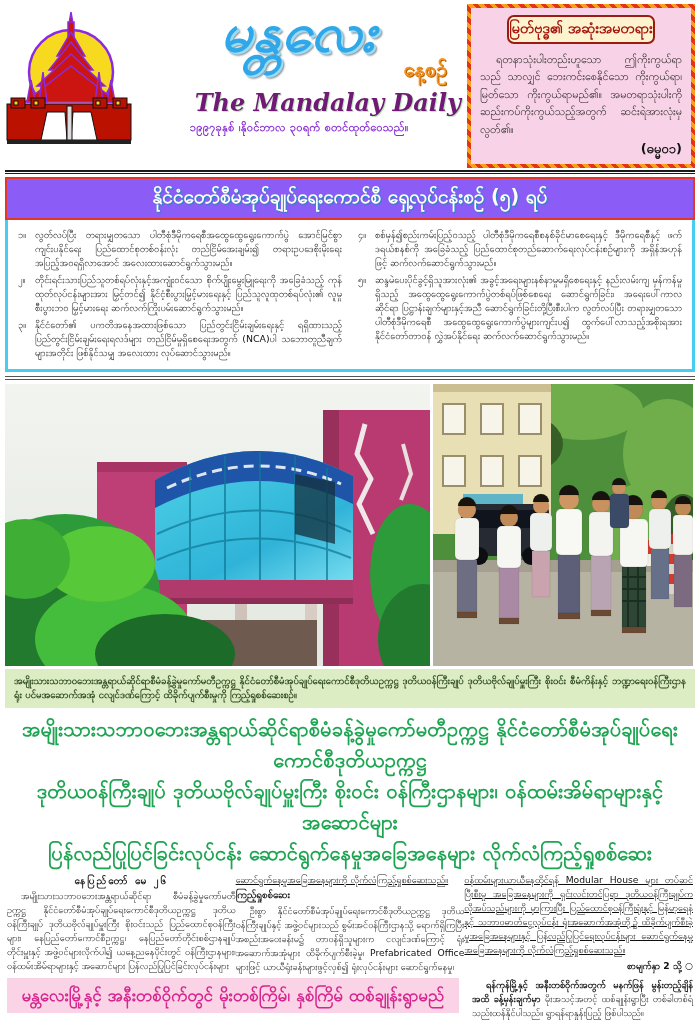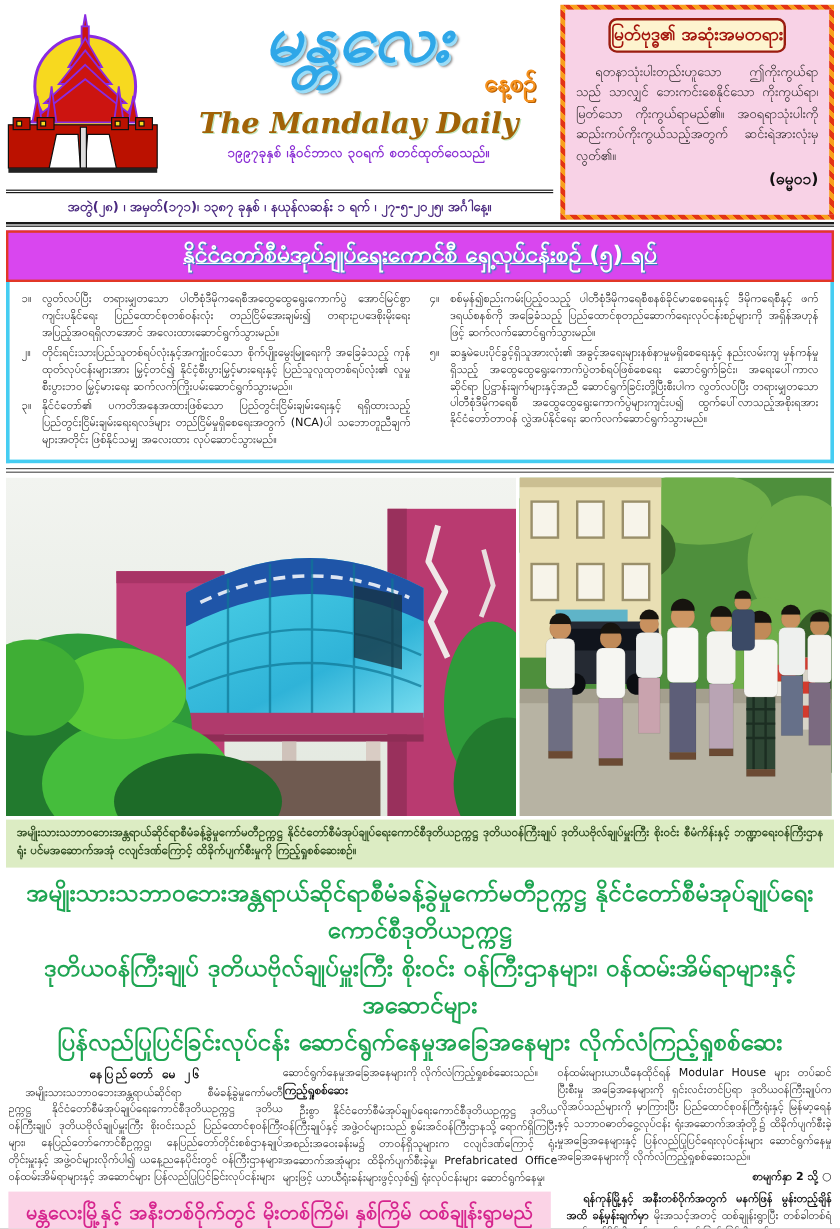--- a/index.html
+++ b/index.html
@@ -20,21 +20,21 @@
     font-size:54px; font-weight:bold; color:#2fa7e8; letter-spacing:1px;
     text-shadow:2px 2px 0 #9adcf7, 3px 3px 2px #888; line-height:1.0;
     font-style:italic; transform:skewX(-4deg);
   }
   .paper-subtitle {
     font-size:20px; font-weight:bold; color:#f6921e; text-align:right;
     padding-right:14px; text-shadow:1px 1px 0 #b95f00; margin-top:-4px;
   }
   .paper-title-en {
     font-family:"DejaVu Serif", serif; font-style:italic; font-weight:bold;
-    font-size:24px; color:#a16207; text-shadow:1px 1px 0 #bfe6bf; margin-top:2px;
+    font-size:24px; color:#701a75; text-shadow:1px 1px 0 #bfe6bf; margin-top:2px;text-align:right;
   }
   .established {
     font-size:11px; font-weight:bold; color:#8a2fd4; margin-top:3px; letter-spacing:.3px;
   }
   .issue-band {
     margin-top:6px; border-top:3px double #1a1a1a; border-bottom:0;
     padding:4px 0 2px 0; text-align:center;
     font-size:11px; font-weight:bold; color:#4b2a80;
   }
   .full-rule { border-top:2px solid #1a1a1a; border-bottom:1px solid #1a1a1a; height:4px; margin:2px 0 3px 0; }
@@ -50,23 +50,23 @@
     color:#a3140c; font-weight:bold; font-size:14.5px; padding:2px 0; text-align:center;
   }
   .quote-body {
     margin-top:7px; font-size:10.8px; line-height:1.62; color:#1c1c1c;
     text-align:justify; text-indent:16px;
   }
   .quote-attrib { text-align:right; font-weight:bold; font-size:13px; color:#111; margin-top:2px; }
 
   
   .lead-bar {
-    margin-top:3px; border:2px solid #e23727; background:#d946ef;
+    margin-top:3px; border:2px solid #e23727; background:#8b5cf6;
     color:#ffffff; font-weight:bold; font-size:19px; text-align:center;
-    padding:5px 4px 6px 4px; text-shadow:1px 1px 1px #1590b5;text-decoration:underline;
+    padding:5px 4px 6px 4px; text-shadow:1px 1px 1px #1590b5;
   }
 
   
   .points-box {
     border:3px solid #45cdf2; border-top:0; padding:8px 10px 6px 10px;
     display:grid; grid-template-columns:1fr 1fr; column-gap:16px;
     font-size:9.4px; line-height:1.48; color:#111; text-align:justify;
   }
   .pt { display:flex; margin-bottom:3px; }
   .pt-num { width:17px; flex:0 0 17px; }
@@ -88,21 +88,21 @@
     font-size:20px; line-height:1.55; letter-spacing:.2px;
   }
 
   
   .article { display:grid; grid-template-columns:1fr 1fr 1fr; 
     font-size:9.2px; line-height:1.52; color:#111; text-align:justify; margin:2px 2px; }
   .dateline { text-align:center; font-weight:bold; font-size:10px; letter-spacing:2px; margin-bottom:1px; }
   .subhead { font-weight:bold; font-size:9.8px; margin:1px 0; }
   .cont { text-align:right; font-weight:bold; margin-top:2px; }
   .article p, .wcol p { text-indent:14px; }
-  .article p.noindent { text-indent:0; }
+  .article p.noindent { text-indent:0;text-decoration:underline; }
 
   
   .weather { display:grid; grid-template-columns:452px 1fr; column-gap:13px; margin:4px 2px 0 2px;
     font-size:9.2px; line-height:1.52; color:#111; text-align:justify; }
   .pink-banner {
     background:#fbd3e6; color:#d6258e; font-weight:bold; font-size:16.5px;
     text-align:center; padding:5px 4px; margin-bottom:4px; letter-spacing:.2px;
   }
   b.lead { font-weight:bold; }
 </style>
@@ -150,26 +150,25 @@
             <rect x="2" y="130" width="124" height="4" fill="#222"></rect>
           </svg>
         </div>
         <div class="title-stack">
           <div class="paper-title">မန္တလေး</div>
           <div class="paper-subtitle">နေ့စဉ်</div>
           <div class="paper-title-en">The Mandalay Daily</div>
           <div class="established">၁၉၉၇ခုနှစ် ၊နိုဝင်ဘာလ ၃ဝရက် စတင်ထုတ်ဝေသည်။</div>
         </div>
       </div>
-      <div class="issue-band">အတွဲ(၂၈) ၊ အမှတ်(၁၇၁)၊  ၁၃၈၇ ခုနှစ် ၊ နယုန်လဆန်း  ၁  ရက် ၊ ၂၇-၅-၂၀၂၅၊  အင်္ဂါနေ့။</div>
     </div>
 
     <aside class="quote-box">
       <div class="quote-title">မြတ်ဗုဒ္ဓ၏ အဆုံးအမတရား</div>
-      <p class="quote-body">ရတနာသုံးပါးတည်းဟူသော ဤကိုးကွယ်ရာသည် သာလျှင် ဘေးကင်းစေနိုင်သော ကိုးကွယ်ရာ၊ မြတ်သော ကိုးကွယ်ရာမည်၏။ အဝရရာသုံးပါးကို ဆည်းကပ်ကိုးကွယ်သည့်အတွက် ဆင်းရဲအားလုံးမှ လွတ်၏။</p>
+      <p class="quote-body">ရတနာသုံးပါးတည်းဟူသော ဤကိုးကွယ်ရာသည် သာလျှင် ဘေးကင်းစေနိုင်သော ကိုးကွယ်ရာ၊ မြတ်သော ကိုးကွယ်ရာမည်၏။ အမတရာသုံးပါးကို ဆည်းကပ်ကိုးကွယ်သည့်အတွက် ဆင်းရဲအားလုံးမှ လွတ်၏။</p>
       <div class="quote-attrib">(ဓမ္မ၀၁)</div>
     </aside>
   </header>
 
   <div class="full-rule"></div>
 
   <section class="lead-bar">နိုင်ငံတော်စီမံအုပ်ချုပ်ရေးကောင်စီ ရှေ့လုပ်ငန်းစဉ် (၅) ရပ်</section>
 
   <section class="points-box">
     <div>

